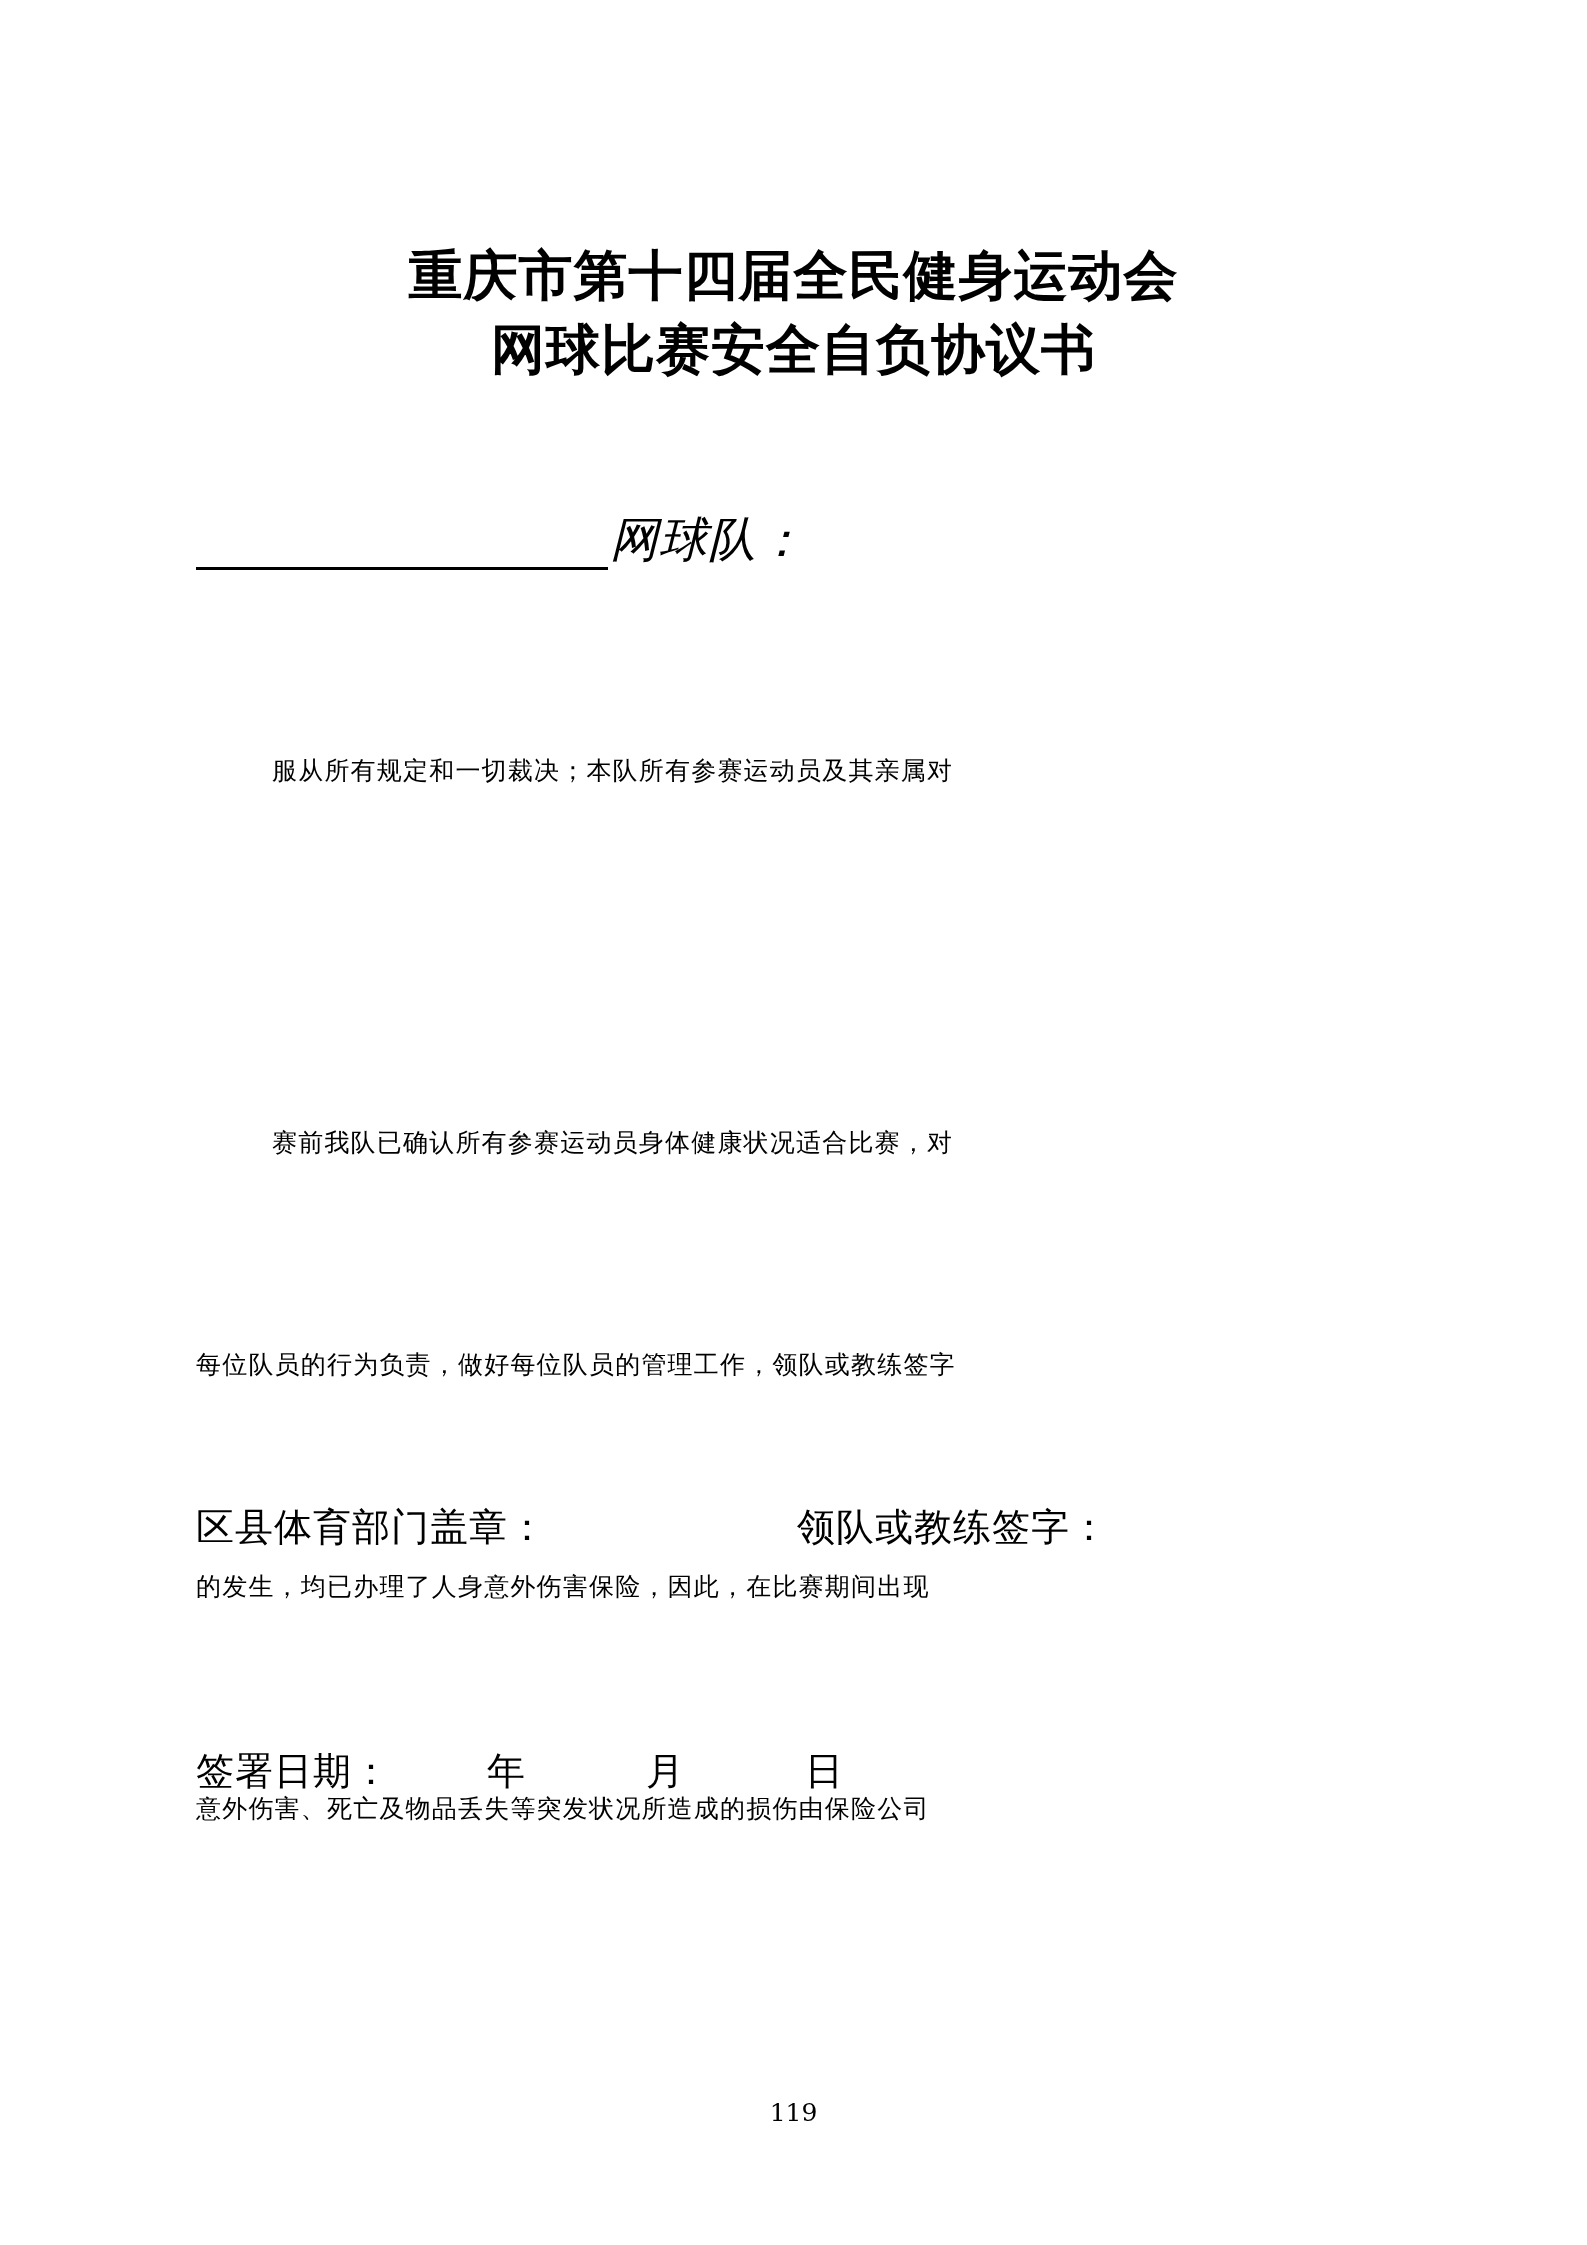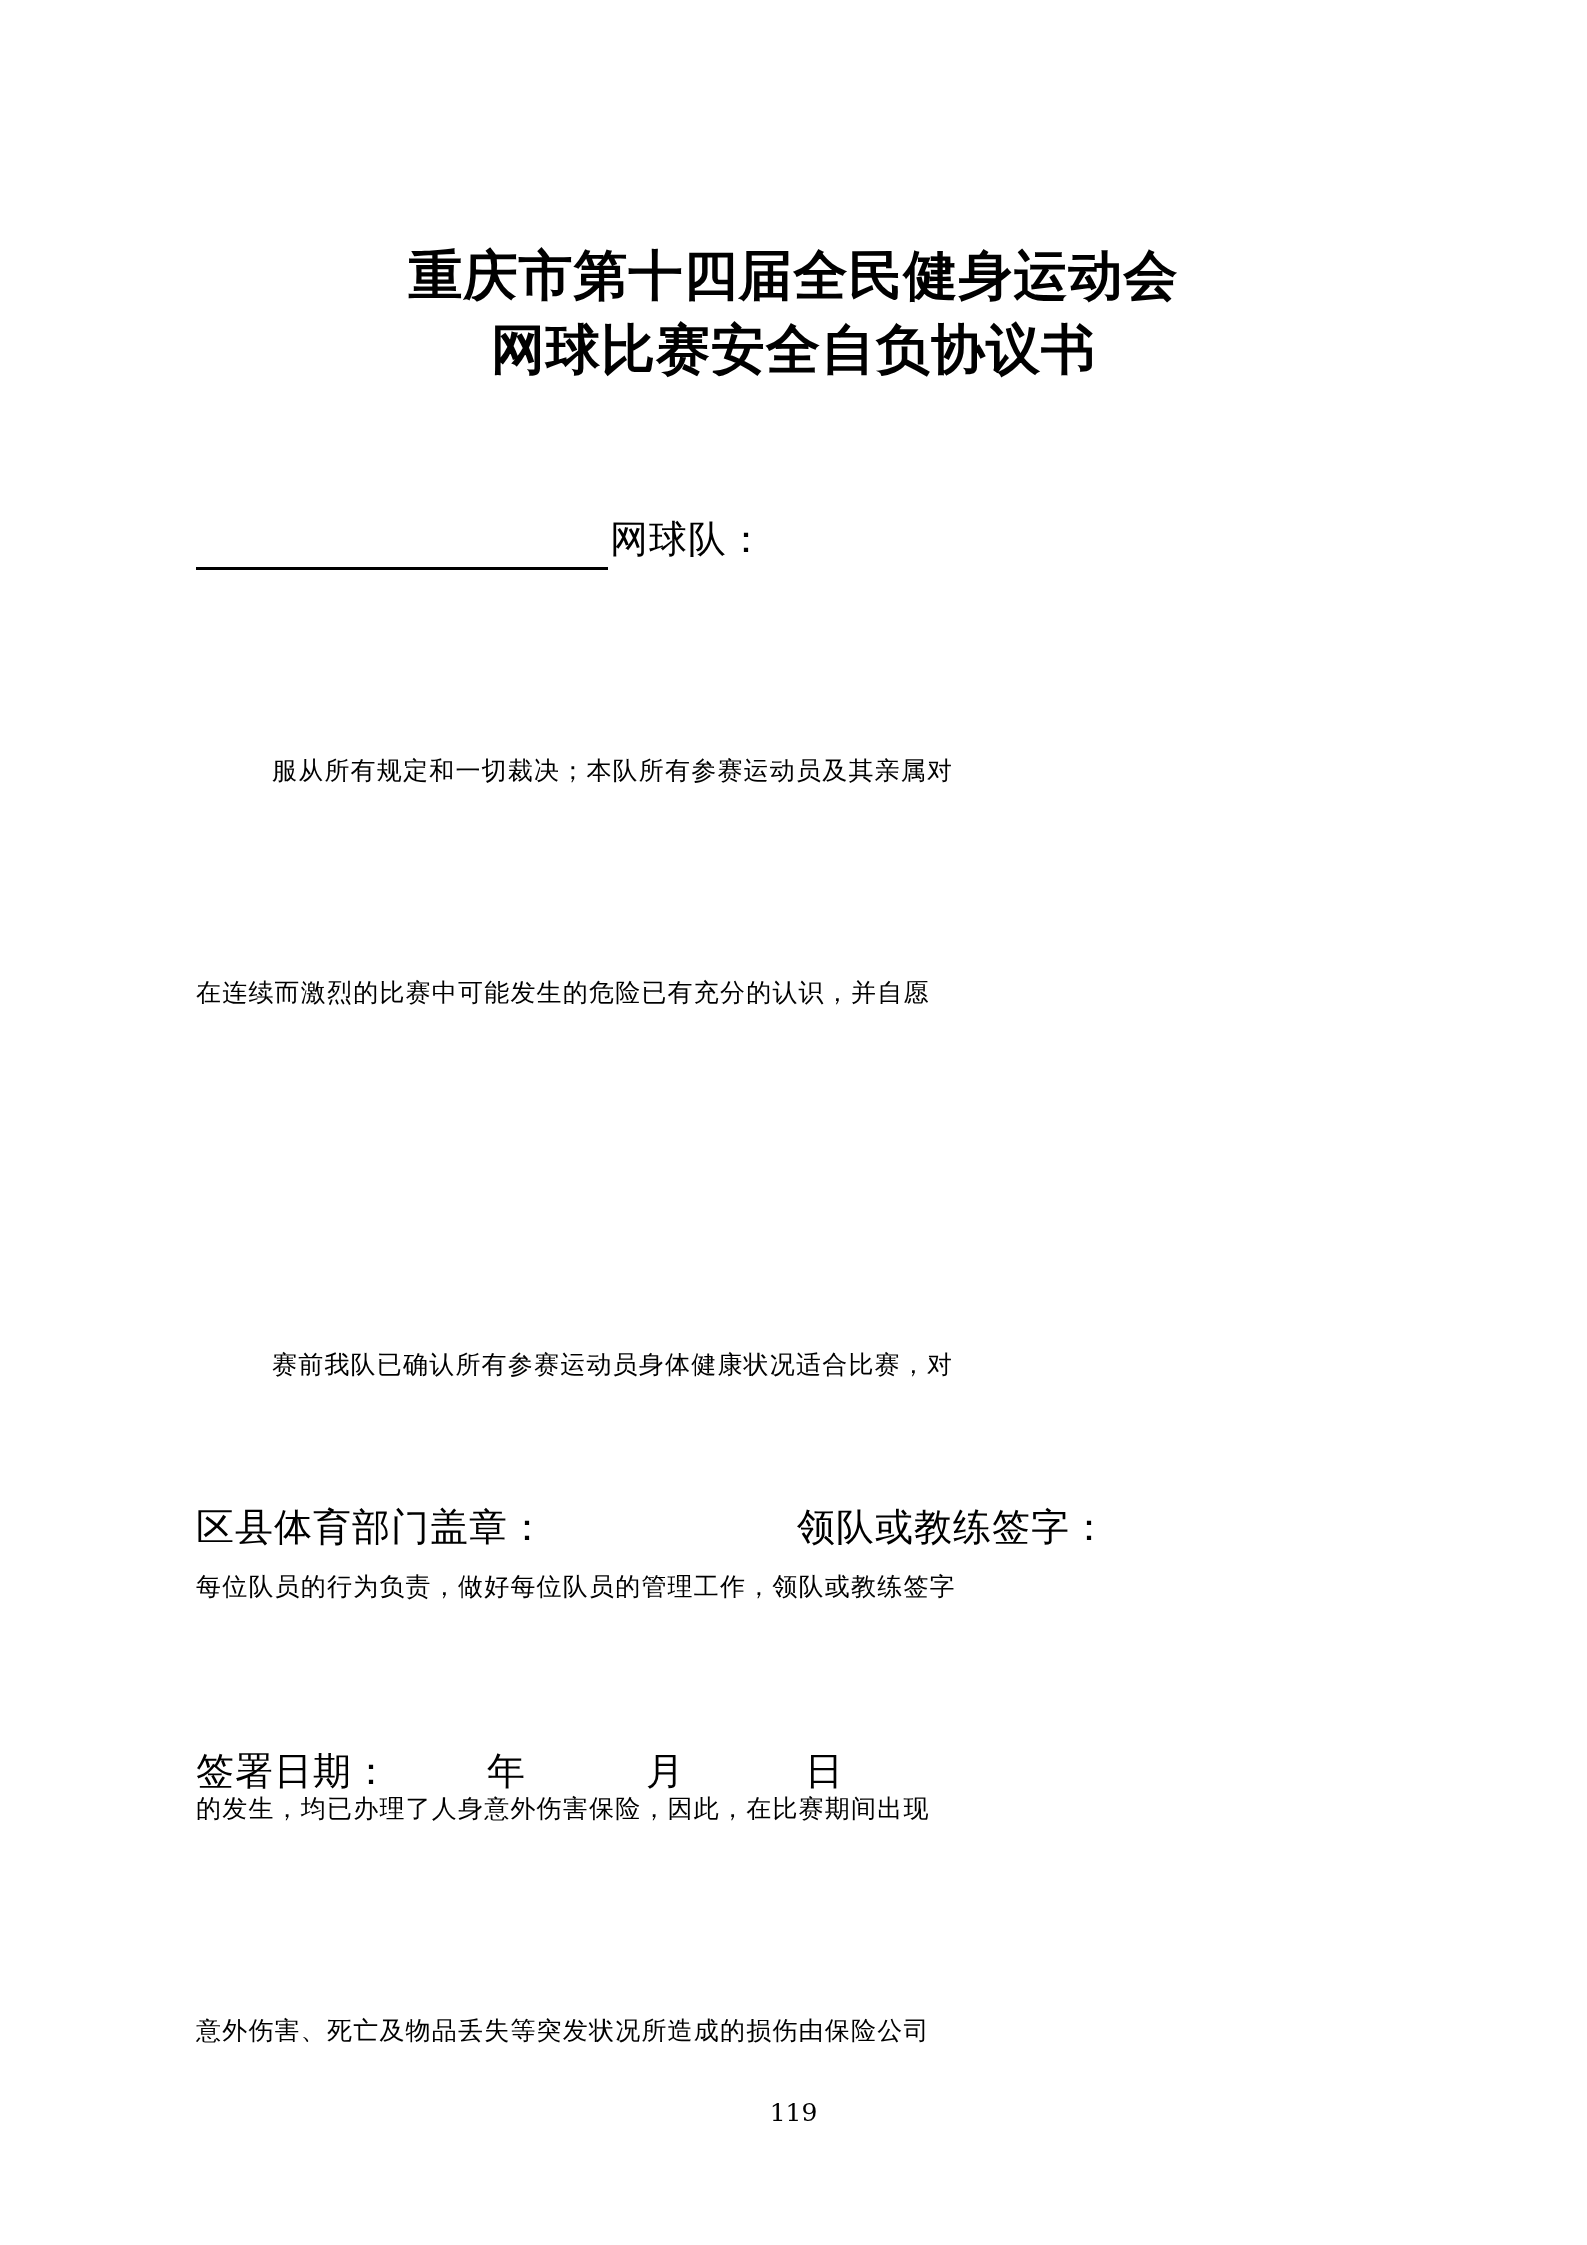--- a/index.html
+++ b/index.html
@@ -35,23 +35,24 @@
     color: #000;
     white-space: nowrap;
   }
 
   
   .salutation {
     position: absolute;
     left: 196px;
     top: 508px;
     width: 1200px;
-    font-size: 38px;
+    font-size: 48px;
     line-height: 62px;
     white-space: nowrap;
+    font-style: italic;
   }
   .blank-rule {
     display: inline-block;
     width: 412px;
     border-bottom: 3px solid #000;
     height: 30px;
     vertical-align: bottom;
     margin-right: 2px;
   }
   .salutation-text {
@@ -143,21 +144,20 @@
   </div>
 
   <div class="salutation">
     <span class="blank-rule"></span><span class="salutation-text">网球队：</span>
   </div>
 
   <div class="body-block">
 
     <div class="para">
       <span class="para-line indent">服从所有规定和一切裁决；本队所有参赛运动员及其亲属对</span>
-      <span class="para-line">在连续而激烈的比赛中可能发生的危险已有充分的认识，并自愿</span>
     </div>
 
     <div class="para">
       <span class="para-line indent">赛前我队已确认所有参赛运动员身体健康状况适合比赛，对</span>
       <span class="para-line">每位队员的行为负责，做好每位队员的管理工作，领队或教练签字</span>
       <span class="para-line">的发生，均已办理了人身意外伤害保险，因此，在比赛期间出现</span>
       <span class="para-line">意外伤害、死亡及物品丢失等突发状况所造成的损伤由保险公司</span>
       
     </div>
 

